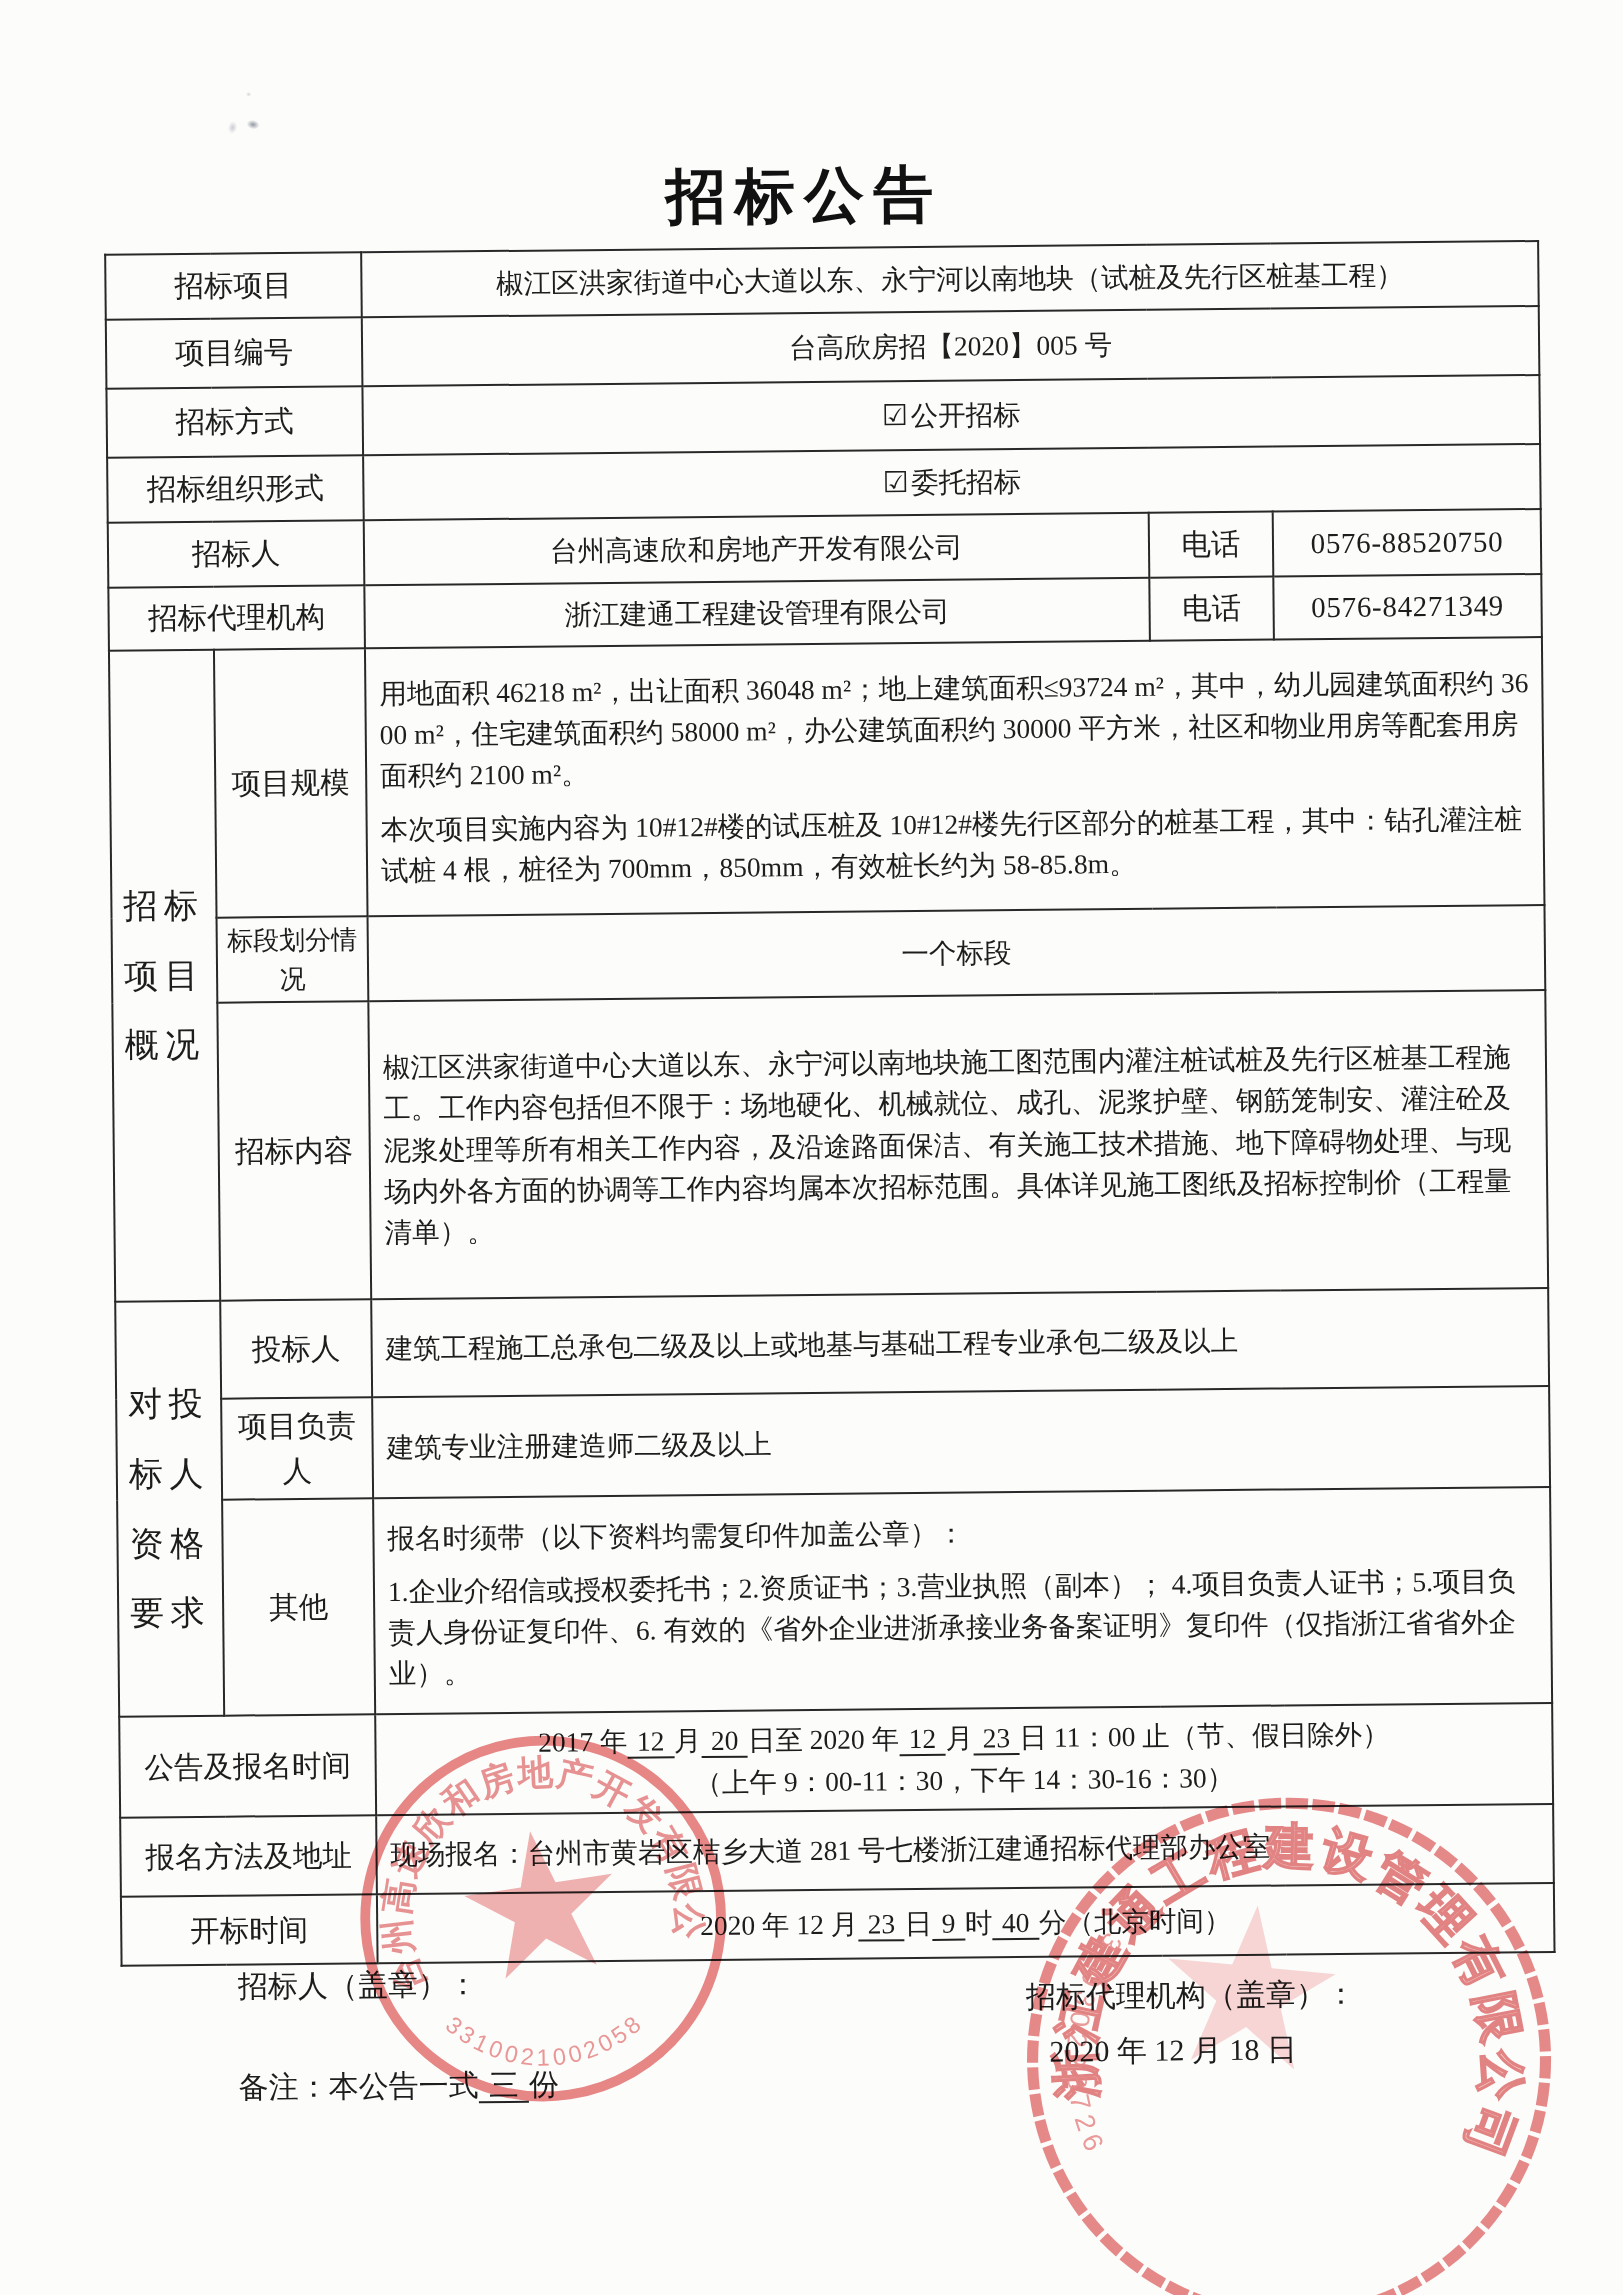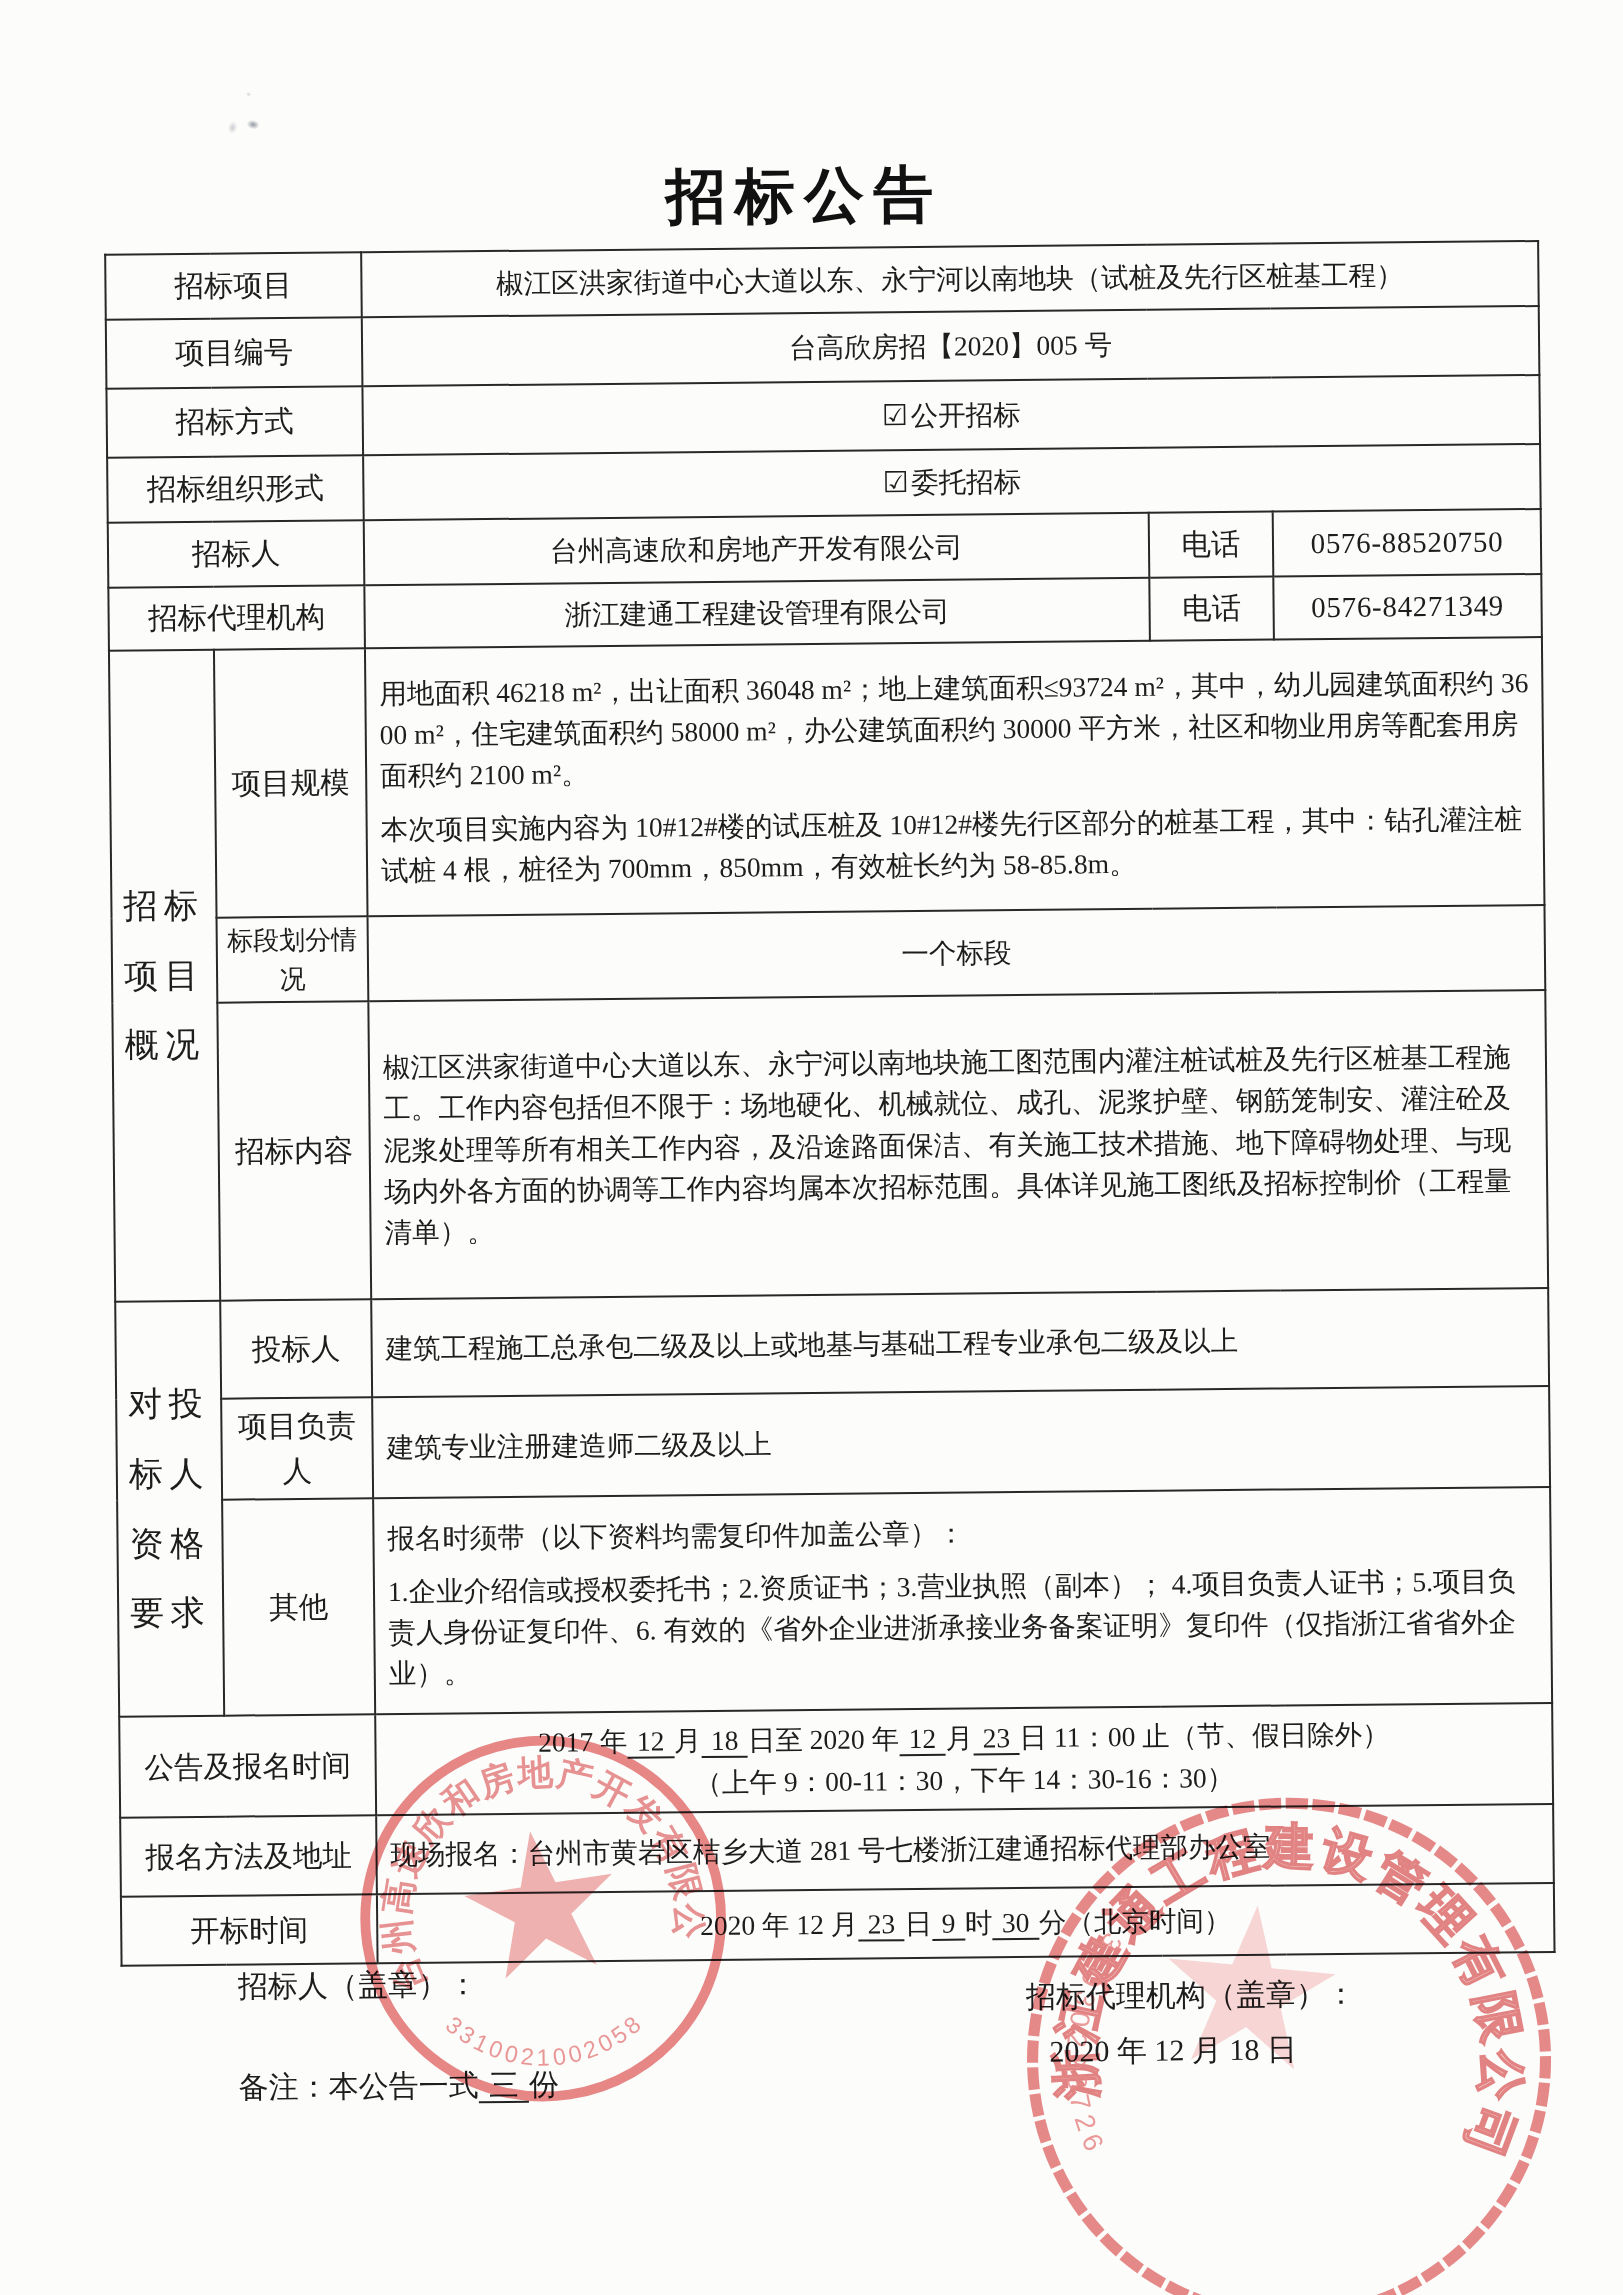--- a/index.html
+++ b/index.html
@@ -163,33 +163,33 @@
         <td class="lab">其他</td>
         <td class="val-l" colspan="3">
           <p class="para">报名时须带（以下资料均需复印件加盖公章）：</p>
           <p class="para">1.企业介绍信或授权委托书；2.资质证书；3.营业执照（副本）； 4.项目负责人证书；5.项目负责人身份证复印件、6. 有效的《省外企业进浙承接业务备案证明》复印件（仅指浙江省省外企业）。</p>
         </td>
       </tr>
 
       <tr style="height:101px">
         <td class="lab" colspan="2">公告及报名时间</td>
         <td class="val-c" colspan="3">
-          <div class="center-line"><span>2017 年</span><span class="blank"> 12 </span><span>月</span><span class="blank"> 18 </span><span>日至 2020 年</span><span class="blank"> 12 </span><span>月</span><span class="blank"> 23 </span><span>日 11：00 止（节、假日除外）</span></div>
+          <div class="center-line"><span>2017 年</span><span class="blank"> 12 </span><span>月</span><span class="blank"> 20 </span><span>日至 2020 年</span><span class="blank"> 12 </span><span>月</span><span class="blank"> 23 </span><span>日 11：00 止（节、假日除外）</span></div>
           <div class="center-line">（上午 9：00-11：30，下午 14：30-16：30）</div>
         </td>
       </tr>
 
       <tr style="height:79px">
         <td class="lab" colspan="2">报名方法及地址</td>
         <td class="val-l" colspan="3">现场报名：台州市黄岩区桔乡大道 281 号七楼浙江建通招标代理部办公室</td>
       </tr>
 
       <tr style="height:69px">
         <td class="lab" colspan="2">开标时间</td>
-        <td class="val-c" colspan="3"><span>2020 年 12 月</span><span class="blank"> 23 </span><span>日</span><span class="blank"> 9 </span><span>时</span><span class="blank"> 30 </span><span>分（北京时间）</span></td>
+        <td class="val-c" colspan="3"><span>2020 年 12 月</span><span class="blank"> 23 </span><span>日</span><span class="blank"> 9 </span><span>时</span><span class="blank"> 40 </span><span>分（北京时间）</span></td>
       </tr>
     </tbody>
       </table>
 
     <div class="footer-text" id="seal-label-left">招标人（盖章）：</div>
     <div class="footer-text" id="seal-label-right">招标代理机构（盖章）：</div>
     <div class="footer-text" id="seal-date">2020 年 12 月 18    日</div>
     <div class="footer-text" id="note"><span>备注：本公告一式</span><span class="blank"> 三 </span><span>份</span></div>
 
     <svg class="stamp" id="stamp-left" width="406" height="412" viewBox="0 0 620 630">

